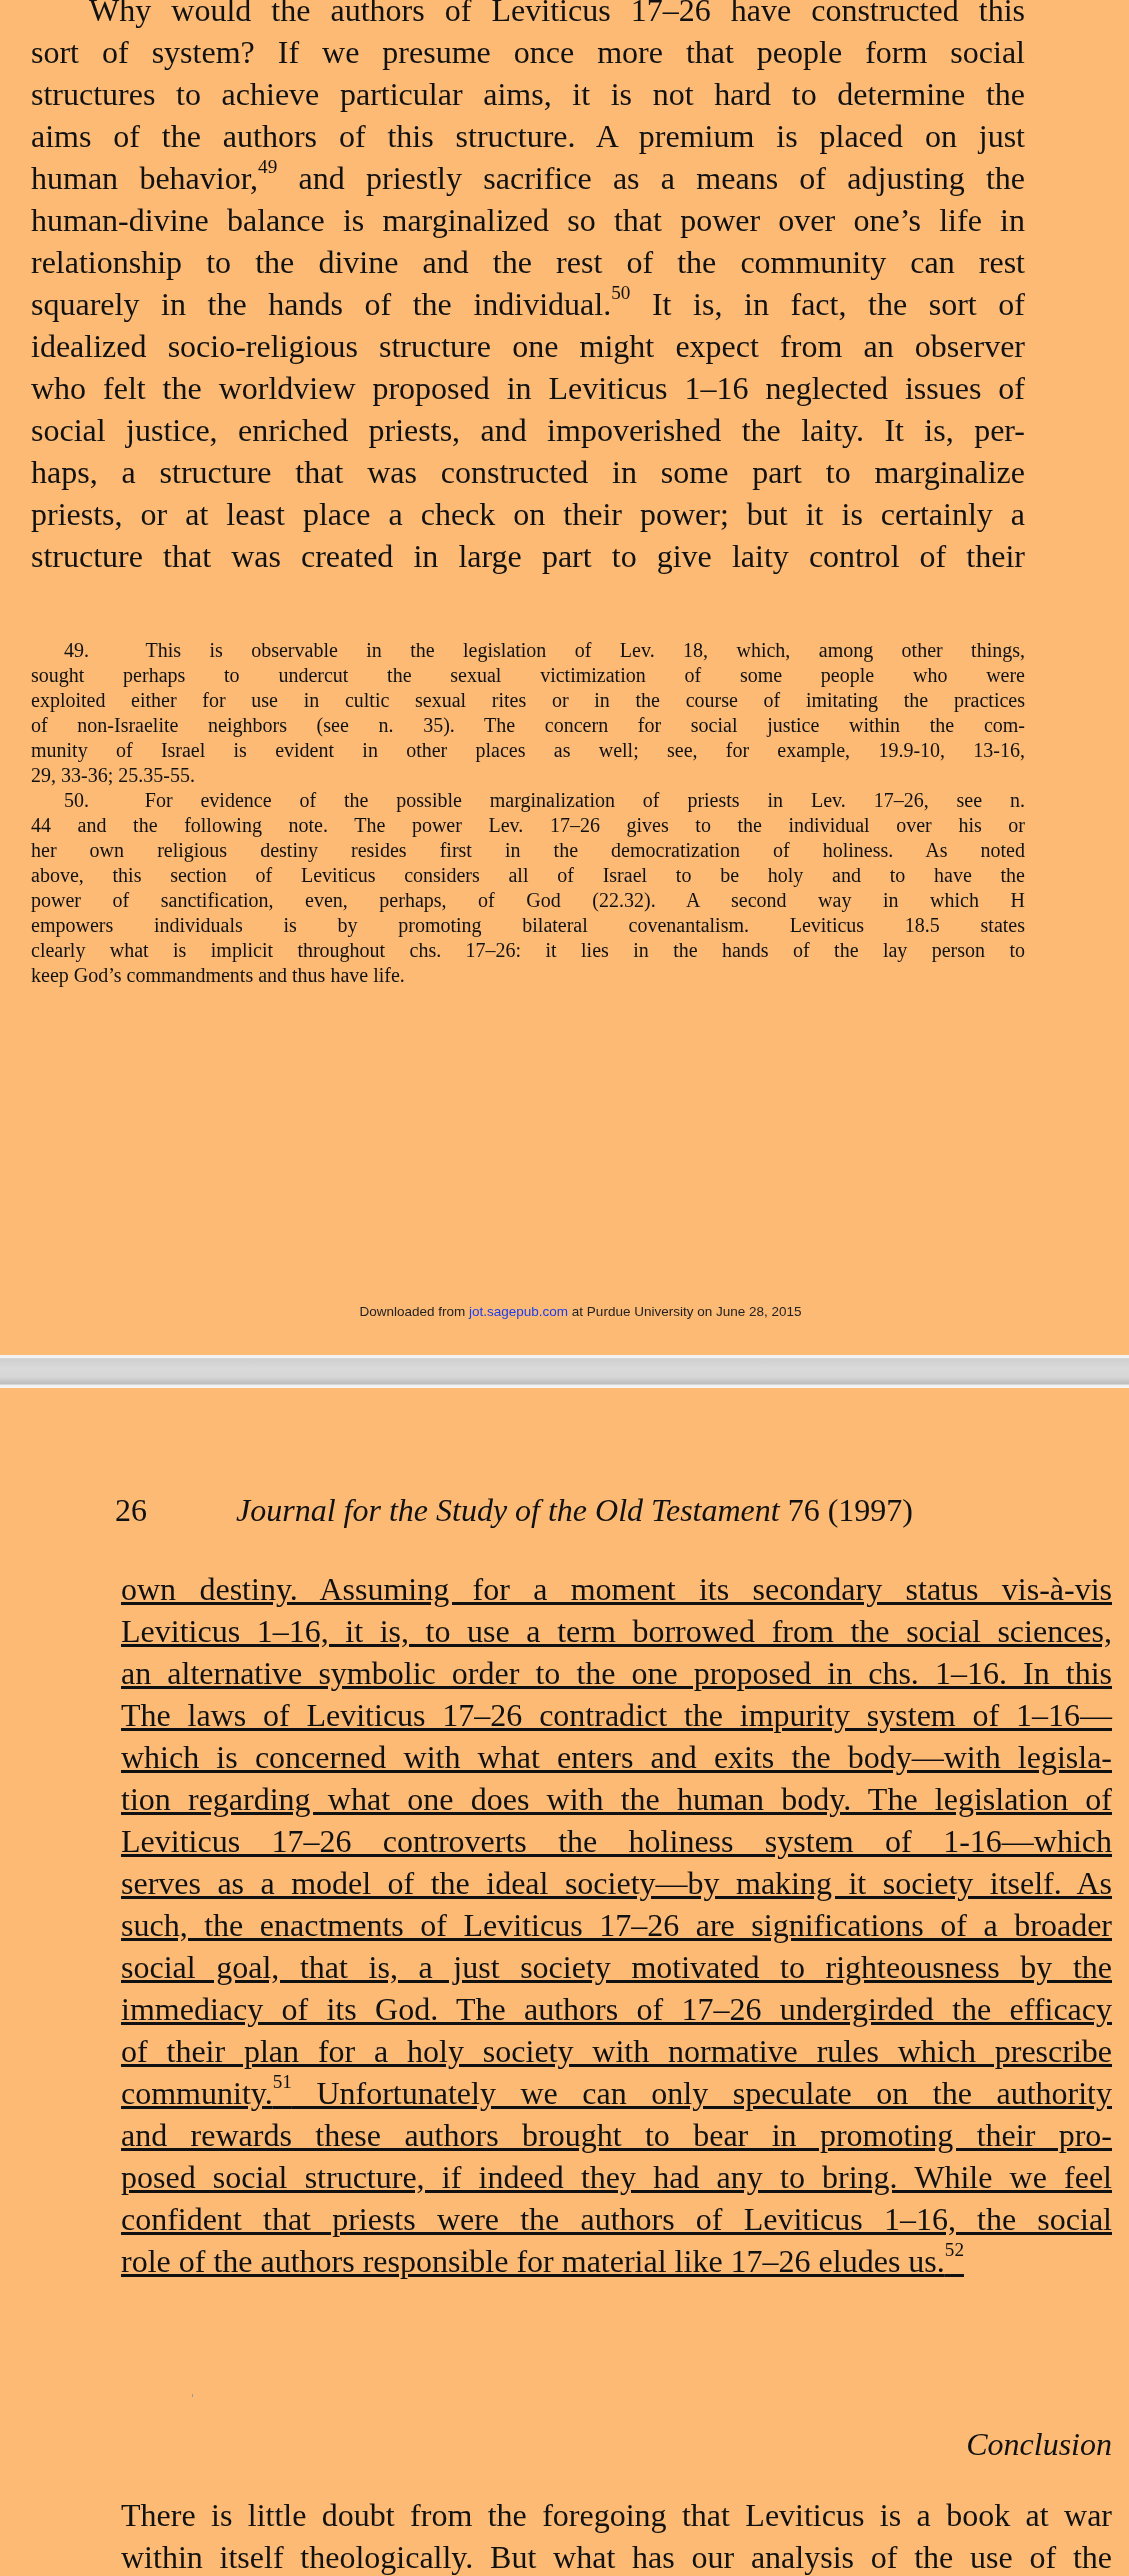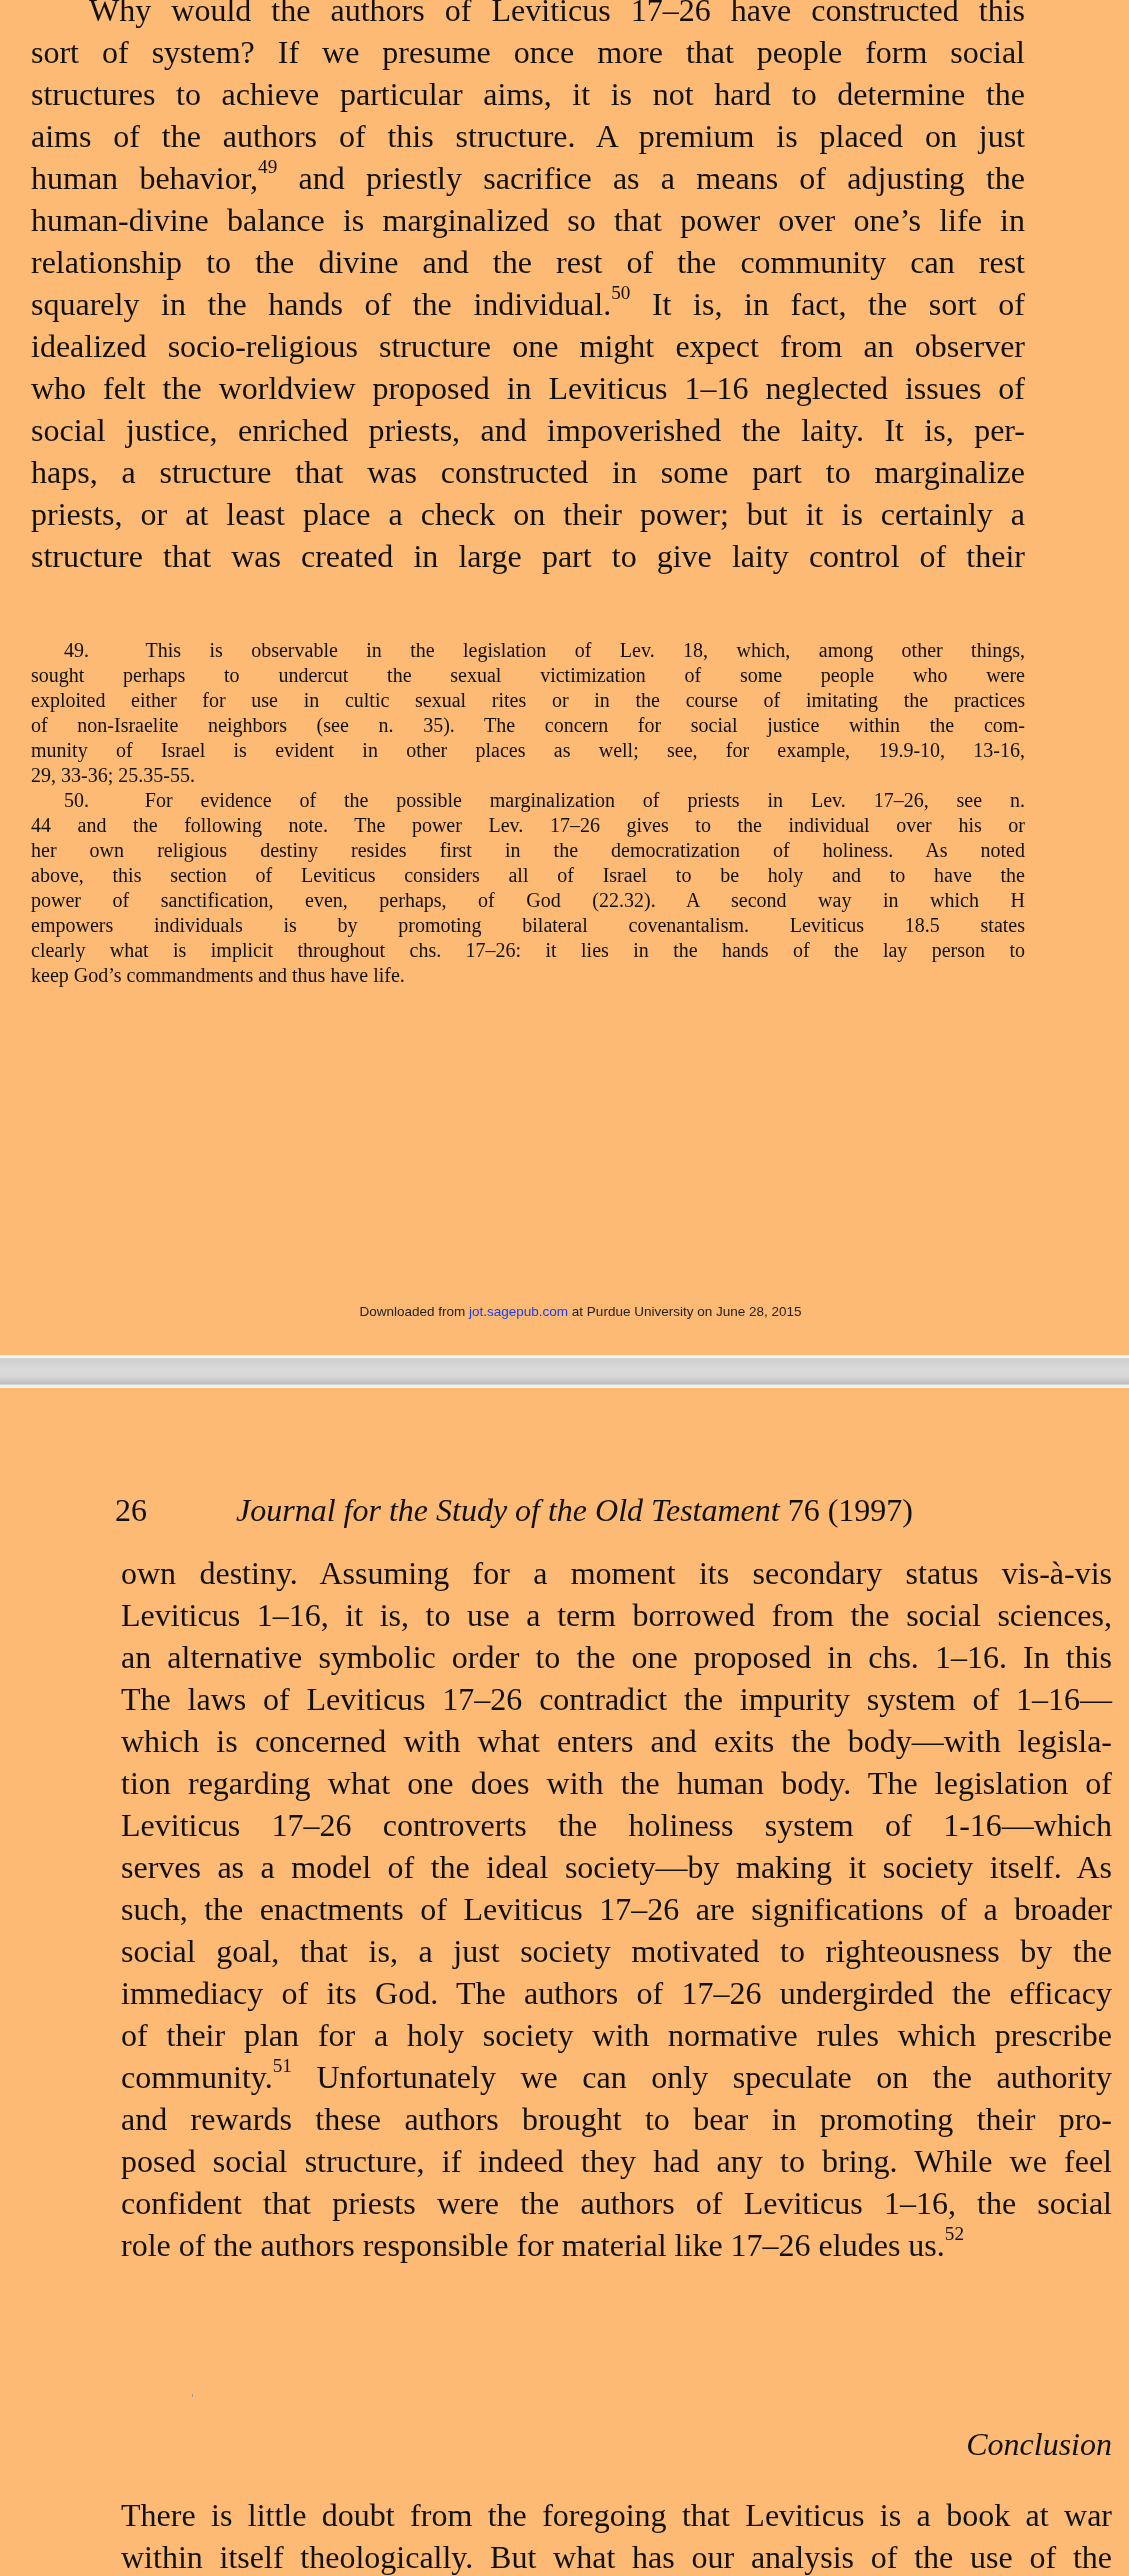--- a/index.html
+++ b/index.html
@@ -108,21 +108,22 @@
       display: inline-block;
       width: 121px;
     }
     .running-head .journal-title {
       font-style: italic;
     }
 
     #p2-body {
       left: 121px;
       width: 991px;
-      top: 164px;
+      top: 180px;
+      text-decoration: underline;
     }
 
     .section-heading {
       position: absolute;
       top: 1036px;
       left: 121px;
       width: 991px;
       text-align: right;
       font-style: italic;
       font-size: 32px;

